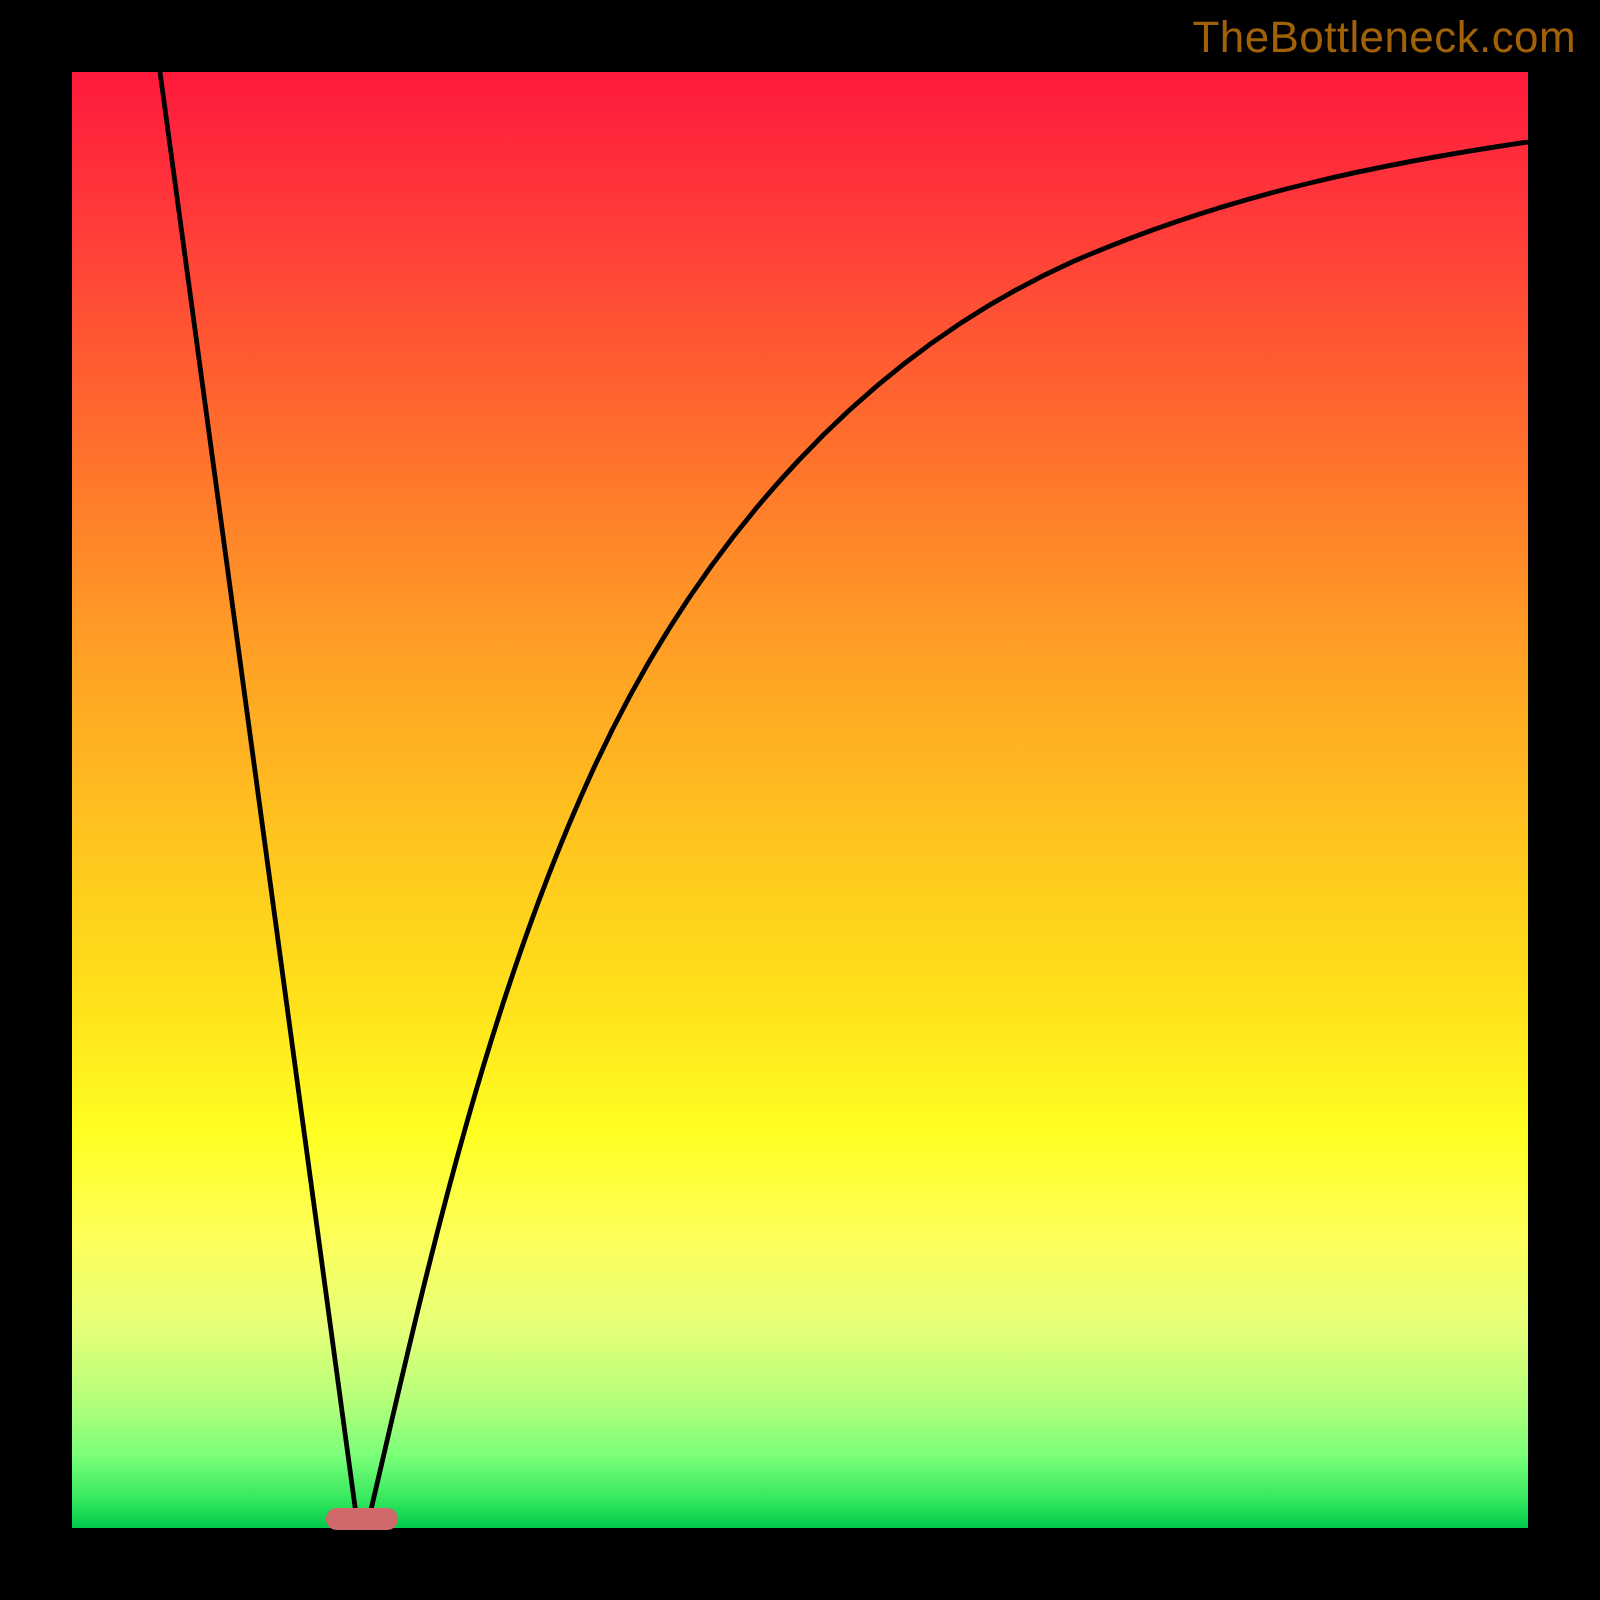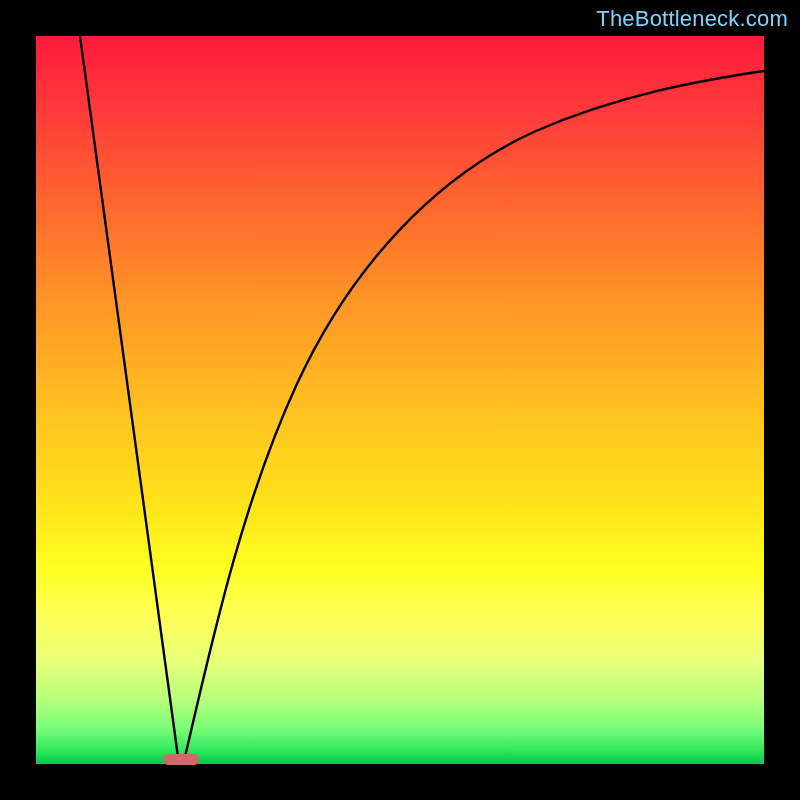--- a/index.html
+++ b/index.html
@@ -36,21 +36,21 @@
       #b8ff7a 91%,
       #7bff7a 95%,
       #36e85e 98%,
       #00c94a 100%
     );
   }
   .watermark {
     position: absolute;
     top: 6px;
     right: 12px;
-    color: #7dd3fc;
+    color: #a16207;
     font-size: 22px;
     font-weight: 500;
     letter-spacing: 0.2px;
     user-select: none;
   }
   .curve-svg {
     position: absolute;
     left: 0;
     top: 0;
     width: 728px;

